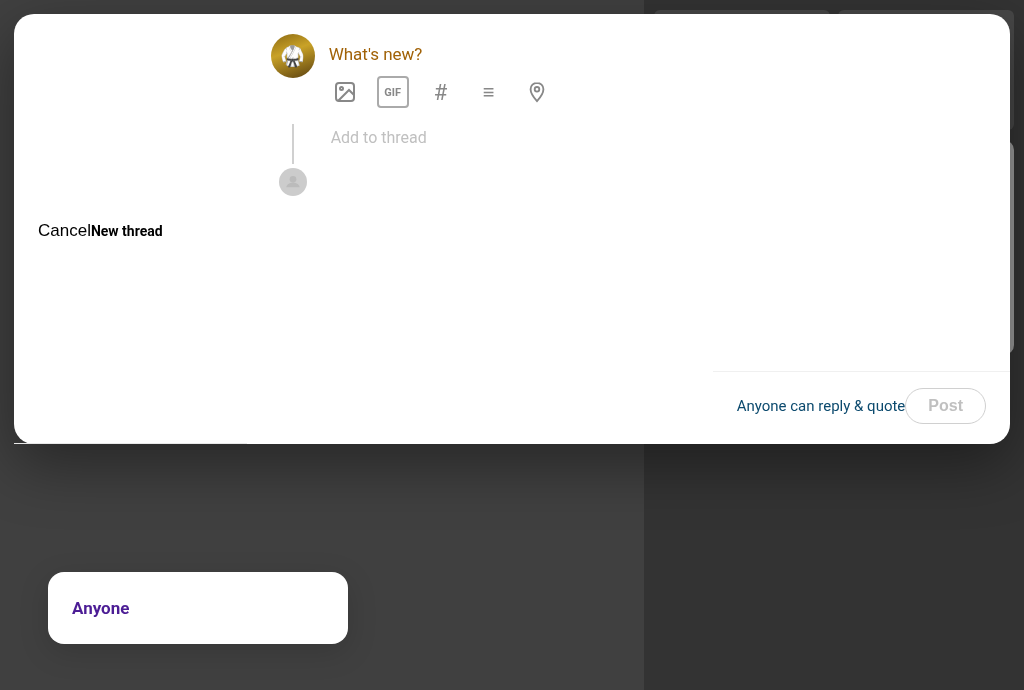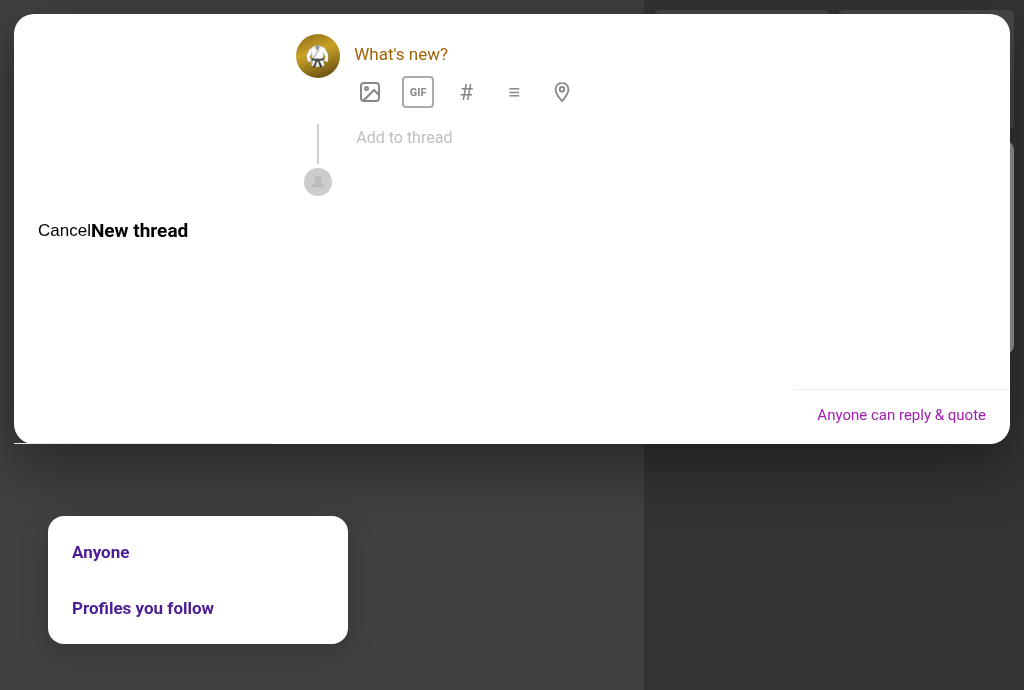--- a/index.html
+++ b/index.html
@@ -178,21 +178,21 @@
     .cancel-btn {
       font-size: 17px;
       color: #000;
       background: none;
       border: none;
       cursor: pointer;
       padding: 4px 0;
     }
 
     .modal-title {
-      font-size: 19px;
+      font-size: 14px;
       font-weight: 700;
       color: #000;
     }
 
     .modal-body {
       padding: 20px 24px;
       flex: 1;
       display: flex;
       flex-direction: column;
     }
@@ -299,21 +299,21 @@
       display: flex;
       align-items: center;
       justify-content: space-between;
       padding: 16px 24px 20px;
       border-top: 1px solid #f0f0f0;
       margin-top: auto;
     }
 
     .reply-setting {
       font-size: 15px;
-      color: #a21caf;
+      color: #0c4a6e;
     }
 
     .post-btn {
       background: none;
       border: 1.5px solid #d0d0d0;
       border-radius: 20px;
       padding: 8px 22px;
       font-size: 16px;
       font-weight: 600;
       color: #c0c0c0;
@@ -432,21 +432,21 @@
             </svg>
           </div>
         </div>
         <div class="add-to-thread-text">Add to thread</div>
       </div>
 
     </div>
 
     <div class="modal-footer">
       <span class="reply-setting">Anyone can reply &amp; quote</span>
+      <button class="post-btn">Post</button>
     </div>
 
     <div class="dropdown-menu">
       <div class="dropdown-item">Anyone</div>
-      <div class="dropdown-item">Profiles you follow</div>
     </div>
 
   </div>
 </div>
 
 </body></html>

